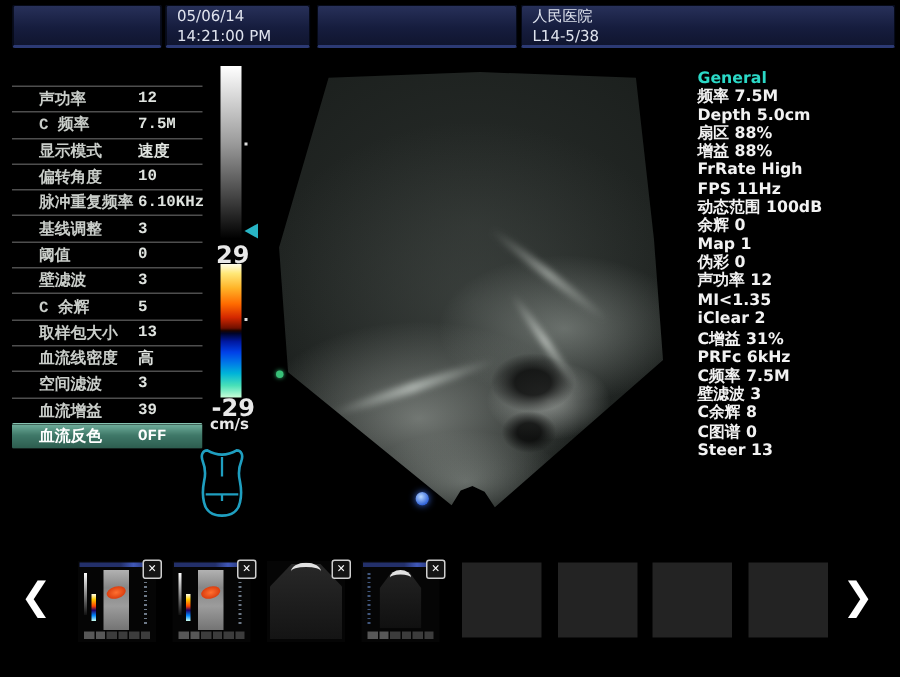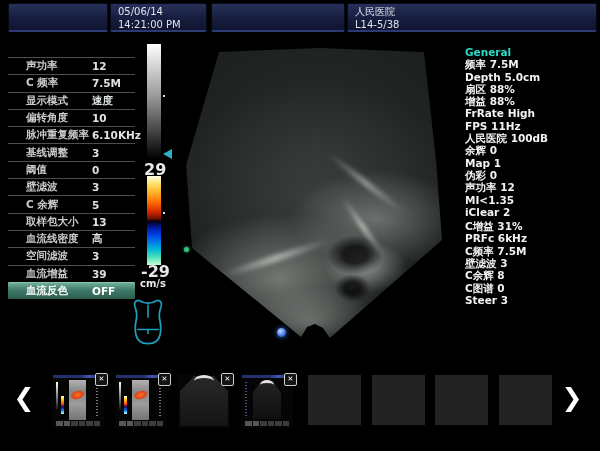--- a/index.html
+++ b/index.html
@@ -15,21 +15,21 @@
     color:#dfe3ee; font-size:10px; line-height:13px; padding:1px 7px;
   }
   .hbox1 { left:8px;   width:100px; }
   .hbox2 { left:110px; width:97px;  }
   .hbox3 { left:211px; width:134px; }
   .hbox4 { left:347px; width:250px; }
   
   .left-panel { position:absolute; left:8px; top:57px; width:127px; }
   .lp-row {
     position:relative; display:flex; align-items:center; height:16.3px;
-    border-top:1px solid #4e4e4e; color:#c9cdc9; font-size:10.5px; font-weight:700;
+    border-top:1px solid #4e4e4e; color:#c9cdc9; font-size:10.5px; font-weight:700;font-family:Liberation Mono, monospace;
   }
   .lp-row .lbl { margin-left:18px; white-space:nowrap; }
   .lp-row .val { position:absolute; left:84px; color:#dfe3df; }
   .lp-row.highlight {
     background:linear-gradient(180deg,#6fae9b 0%,#3f7868 45%,#2c5c4e 100%);
     border-top:1px solid #86c2b1; color:#fff; border-radius:1px;
   }
   .lp-row.highlight .val { color:#fff; }
   
   .graybar {
@@ -241,21 +241,21 @@
         <div class="rp-line">Depth 5.0cm</div>
 
         <div class="rp-line">扇区 88%</div>
 
         <div class="rp-line">增益 88%</div>
 
         <div class="rp-line">FrRate High</div>
 
         <div class="rp-line">FPS 11Hz</div>
 
-        <div class="rp-line">人民医院 100dB</div>
+        <div class="rp-line">动态范围 100dB</div>
 
         <div class="rp-line">余辉 0</div>
 
         <div class="rp-line">Map 1</div>
 
         <div class="rp-line">伪彩 0</div>
 
         <div class="rp-line">声功率 12</div>
 
         <div class="rp-line">MI&lt;1.35</div>
@@ -269,21 +269,21 @@
         <div class="rp-line">PRFc 6kHz</div>
 
         <div class="rp-line">C频率 7.5M</div>
 
         <div class="rp-line">壁滤波 3</div>
 
         <div class="rp-line">C余辉 8</div>
 
         <div class="rp-line">C图谱 0</div>
 
-        <div class="rp-line">Steer 3</div>
+        <div class="rp-line">Steer 13</div>
       </div>
   </div>
 
   <div class="nav-arrow prev">❮</div>
 
   <div class="thumb t1">
     <div class="t-topbar"></div>
     <div class="t-graybar"></div>
     <div class="t-colorbar"></div>
     <div class="t-img"></div>

